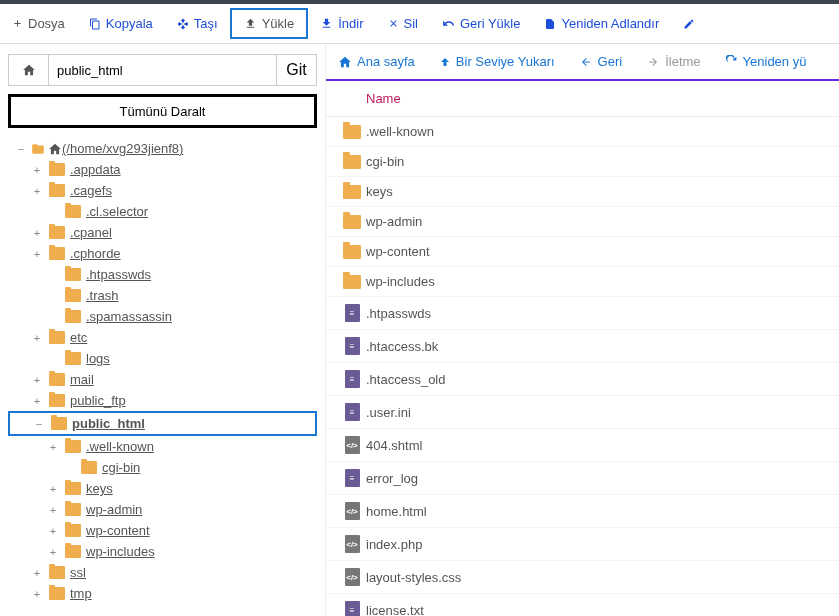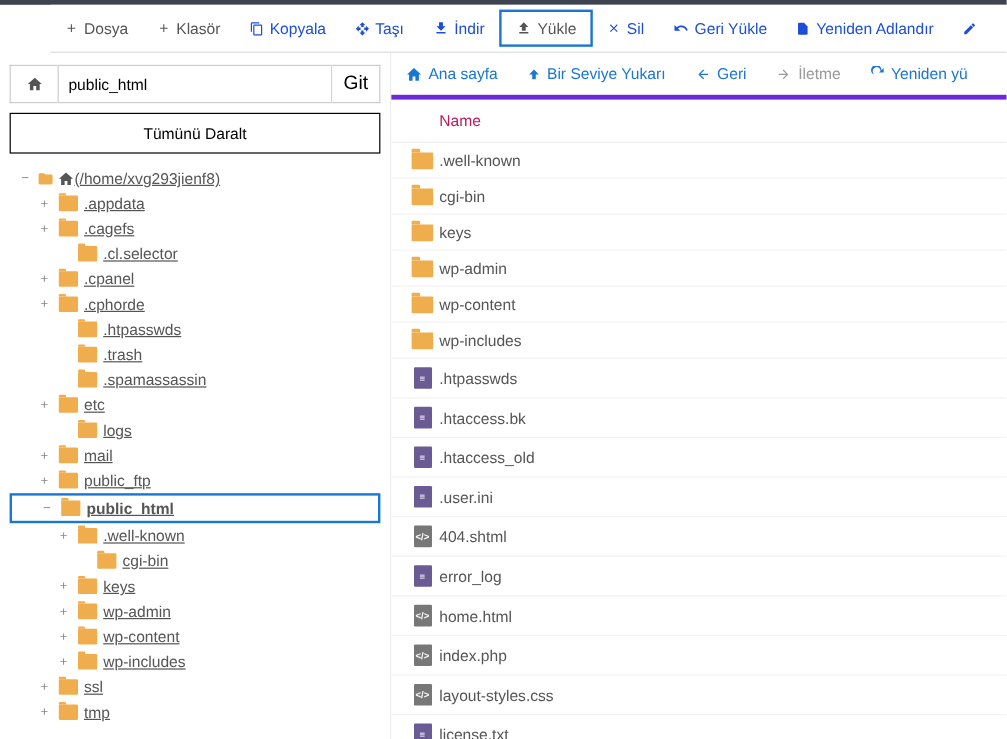--- a/index.html
+++ b/index.html
@@ -1,43 +1,43 @@
 <!DOCTYPE html>
 <html><head>
 <meta charset="utf-8">
 <style>
 * { margin: 0; padding: 0; box-sizing: border-box; }
 body { font-family: Arial, sans-serif; font-size: 13px; color: #555; width: 839px; height: 616px; overflow: hidden; background: #fff; }
 .toolbar-top { background: #3d4450; height: 4px; }
-.toolbar { display: flex; background: #fff; border-bottom: 1px solid #ddd; padding: 4px 0; margin-left: 42px; }
+.toolbar { display: flex; background: #fff; border-bottom: 1px solid #ddd; padding: 4px 0; }
 .toolbar-btn { display: flex; align-items: center; padding: 6px 12px; color: #555; cursor: pointer; gap: 5px; }
 .toolbar-btn.disabled { color: #1d4ed8; }
 .toolbar-btn.highlighted { border: 2px solid #1976d2; }
 .main { display: flex; height: calc(100% - 40px); }
 .sidebar { width: 325px; padding: 10px 8px; overflow: auto; }
 .path-row { display: flex; gap: 0; margin-bottom: 8px; }
 .home-btn { width: 40px; height: 32px; border: 1px solid #ccc; display: flex; align-items: center; justify-content: center; border-right: none; }
 .path-input { flex: 1; height: 32px; border: 1px solid #ccc; padding: 0 8px; font-size: 13px; }
 .go-btn { width: 40px; height: 32px; border: 1px solid #ccc; border-left: none; background: #fff; cursor: pointer; font-size: 16px; }
-.collapse-all { width: 100%; height: 34px; border: 1px solid #000000; background: #fff; cursor: pointer; font-size: 13px; margin-bottom: 10px; }
+.collapse-all { width: 100%; height: 34px; border: 3px solid #000000; background: #fff; cursor: pointer; font-size: 13px; margin-bottom: 10px; }
 .tree { font-size: 13px; }
 .tree-node { display: flex; align-items: center; padding: 3px 0; white-space: nowrap; }
 .tree-toggle { width: 14px; text-align: center; color: #888; cursor: pointer; font-size: 11px; }
 .tree-spacer { width: 14px; }
 .folder-icon { width: 16px; height: 13px; background: #f0ad4e; border-radius: 1px; margin: 0 5px; position: relative; display: inline-block; }
 .folder-icon::before { content: ''; position: absolute; top: -2px; left: 0; width: 6px; height: 2px; background: #f0ad4e; border-radius: 1px 1px 0 0; }
 .tree-label { cursor: pointer; text-decoration: underline; }
 .tree-node.selected { border: 2px solid #1976d2; }
 .tree-node.selected .tree-label { font-weight: bold; }
 .ind-0 { padding-left: 6px; }
 .ind-1 { padding-left: 22px; }
 .ind-2 { padding-left: 38px; }
 .ind-3 { padding-left: 54px; }
 .content { flex: 1; border-left: 1px solid #eee; overflow: hidden; }
-.content-toolbar { display: flex; padding: 10px 12px; gap: 24px; border-bottom: 4px solid #6d28d9; }
+.content-toolbar { display: flex; padding: 10px 12px; gap: 24px; border-bottom: 2px solid #6d28d9; }
 .content-btn { display: flex; align-items: center; gap: 5px; color: #1976d2; cursor: pointer; }
 .content-btn.disabled { color: #999; }
 .file-header { display: flex; padding: 10px 0 10px 40px; border-bottom: 1px solid #eee; color: #be185d; }
 .file-row { display: flex; align-items: center; padding: 7px 0 7px 12px; border-bottom: 1px solid #f3f3f3; }
 .file-icon-cell { width: 28px; display: flex; justify-content: center; }
 .file-name-cell { flex: 1; }
 .file-folder { width: 18px; height: 14px; background: #f0ad4e; border-radius: 1px; position: relative; }
 .file-folder::before { content: ''; position: absolute; top: -3px; left: 0; width: 7px; height: 3px; background: #f0ad4e; border-radius: 1px 1px 0 0; }
 .file-doc { width: 15px; height: 18px; background: #888; border-radius: 1px; position: relative; display: flex; align-items: center; justify-content: center; color: #fff; font-size: 8px; font-weight: bold; }
 .file-doc.purple { background: #6b5b95; }
@@ -50,59 +50,51 @@
 <div class="toolbar-top"></div>
 <div class="toolbar" id="toolbar">
     <div class="toolbar-btn">
       <span>
         <svg width="11" height="11" viewBox="0 0 24 24">
           <path fill="currentColor" d="M19 13h-6v6h-2v-6H5v-2h6V5h2v6h6z"></path>
         </svg>
       </span>
       <span>Dosya</span>
     </div>
-    <div class="toolbar-btn">
-      <span>
-        <svg width="11" height="11" viewBox="0 0 24 24">
-          <path fill="currentColor" d="M19 13h-6v6h-2v-6H5v-2h6V5h2v6h6z"></path>
-        </svg>
-      </span>
-      <span>Klasör</span>
-    </div>
     <div class="toolbar-btn disabled">
       <span>
         <svg width="12" height="12" viewBox="0 0 24 24">
           <path fill="currentColor" d="M16 1H4a2 2 0 00-2 2v14h2V3h12V1zm3 4H8a2 2 0 00-2 2v14a2 2 0 002 2h11a2 2 0 002-2V7a2 2 0 00-2-2zm0 16H8V7h11v14z"></path>
         </svg>
       </span>
       <span>Kopyala</span>
     </div>
     <div class="toolbar-btn disabled">
       <span>
         <svg width="12" height="12" viewBox="0 0 24 24">
           <path fill="currentColor" d="M10 9h4V6h3l-5-5-5 5h3v3zm-1 1H6V7l-5 5 5 5v-3h3v-4zm14 2l-5-5v3h-3v4h3v3l5-5zm-9 3h-4v3H7l5 5 5-5h-3v-3z"></path>
         </svg>
       </span>
       <span>Taşı</span>
     </div>
+    <div class="toolbar-btn highlighted">
+      <span>
+        <svg width="13" height="13" viewBox="0 0 24 24">
+          <path fill="currentColor" d="M9 16h6v-6h4l-7-7-7 7h4v6zm-4 2h14v2H5v-2z"></path>
+        </svg>
+      </span>
+      <span>Yükle</span>
+    </div>
     <div class="toolbar-btn disabled">
       <span>
         <svg width="13" height="13" viewBox="0 0 24 24">
           <path fill="currentColor" d="M19 9h-4V3H9v6H5l7 7 7-7zM5 18v2h14v-2H5z"></path>
         </svg>
       </span>
       <span>İndir</span>
-    </div>
-    <div class="toolbar-btn highlighted">
-      <span>
-        <svg width="13" height="13" viewBox="0 0 24 24">
-          <path fill="currentColor" d="M9 16h6v-6h4l-7-7-7 7h4v6zm-4 2h14v2H5v-2z"></path>
-        </svg>
-      </span>
-      <span>Yükle</span>
     </div>
     <div class="toolbar-btn disabled">
       <span>
         <svg width="11" height="11" viewBox="0 0 24 24">
           <path fill="currentColor" d="M19 6.41L17.59 5 12 10.59 6.41 5 5 6.41 10.59 12 5 17.59 6.41 19 12 13.41 17.59 19 19 17.59 13.41 12z"></path>
         </svg>
       </span>
       <span>Sil</span>
     </div>
     <div class="toolbar-btn disabled">

